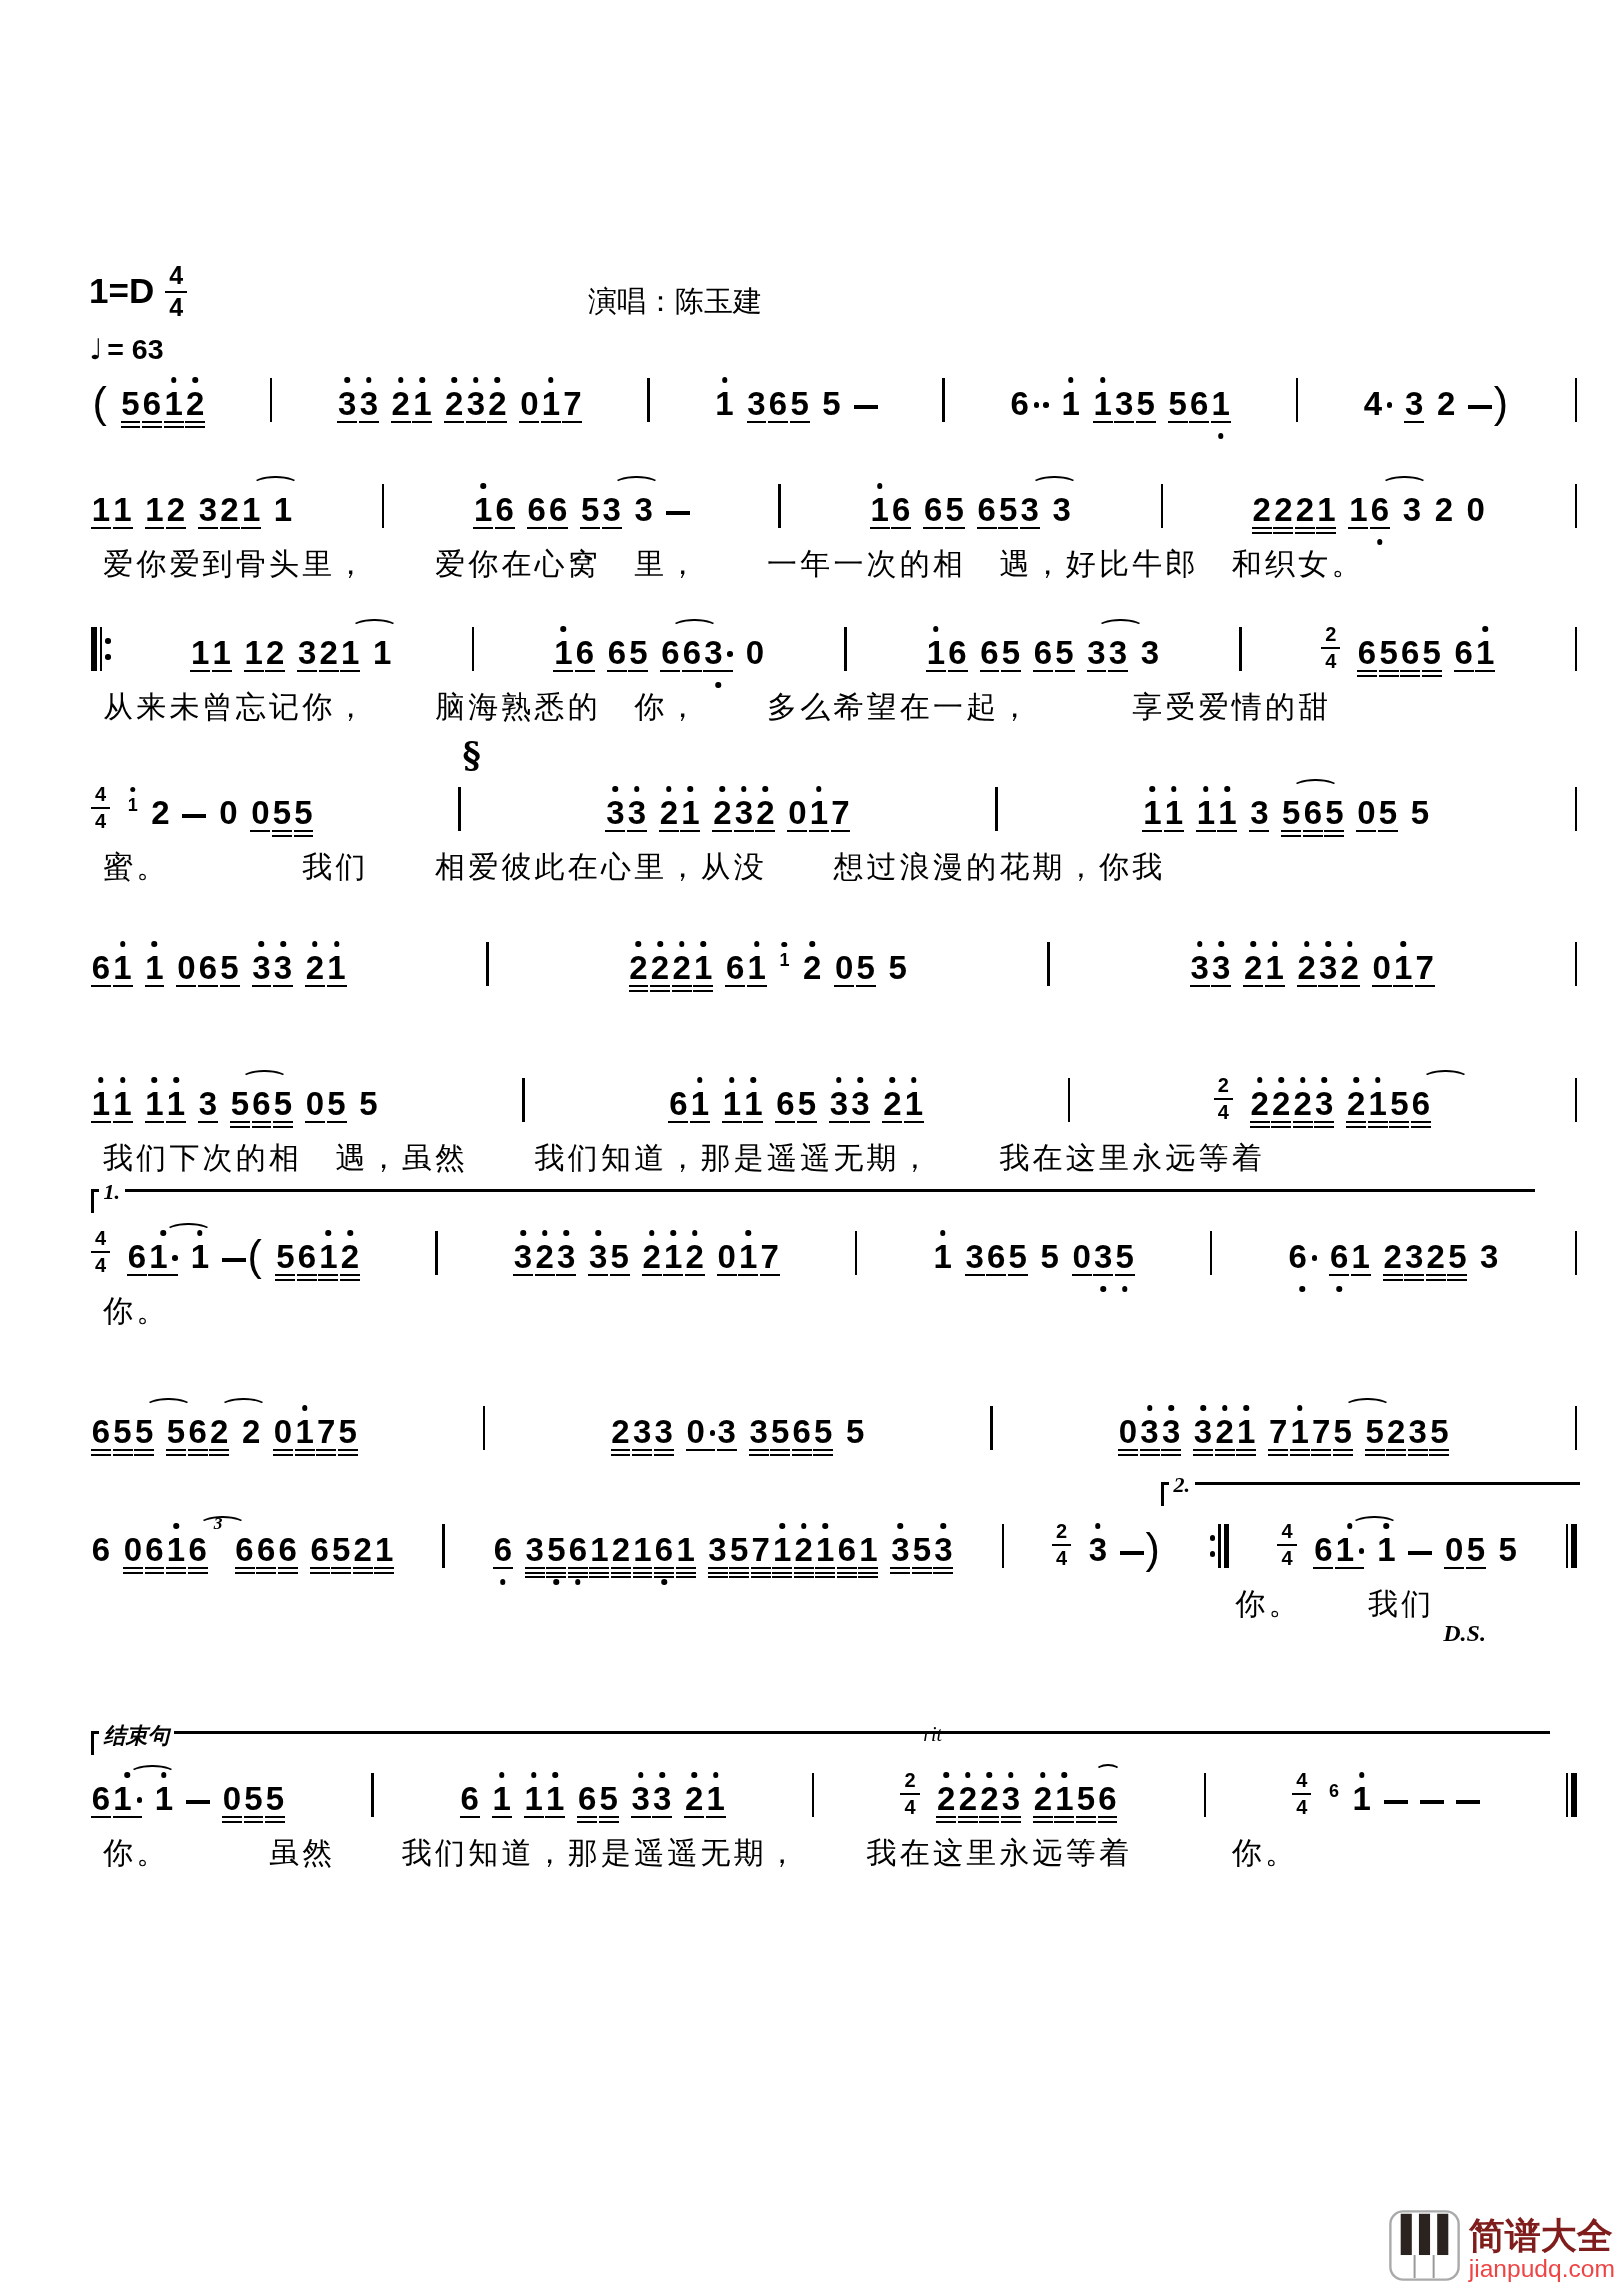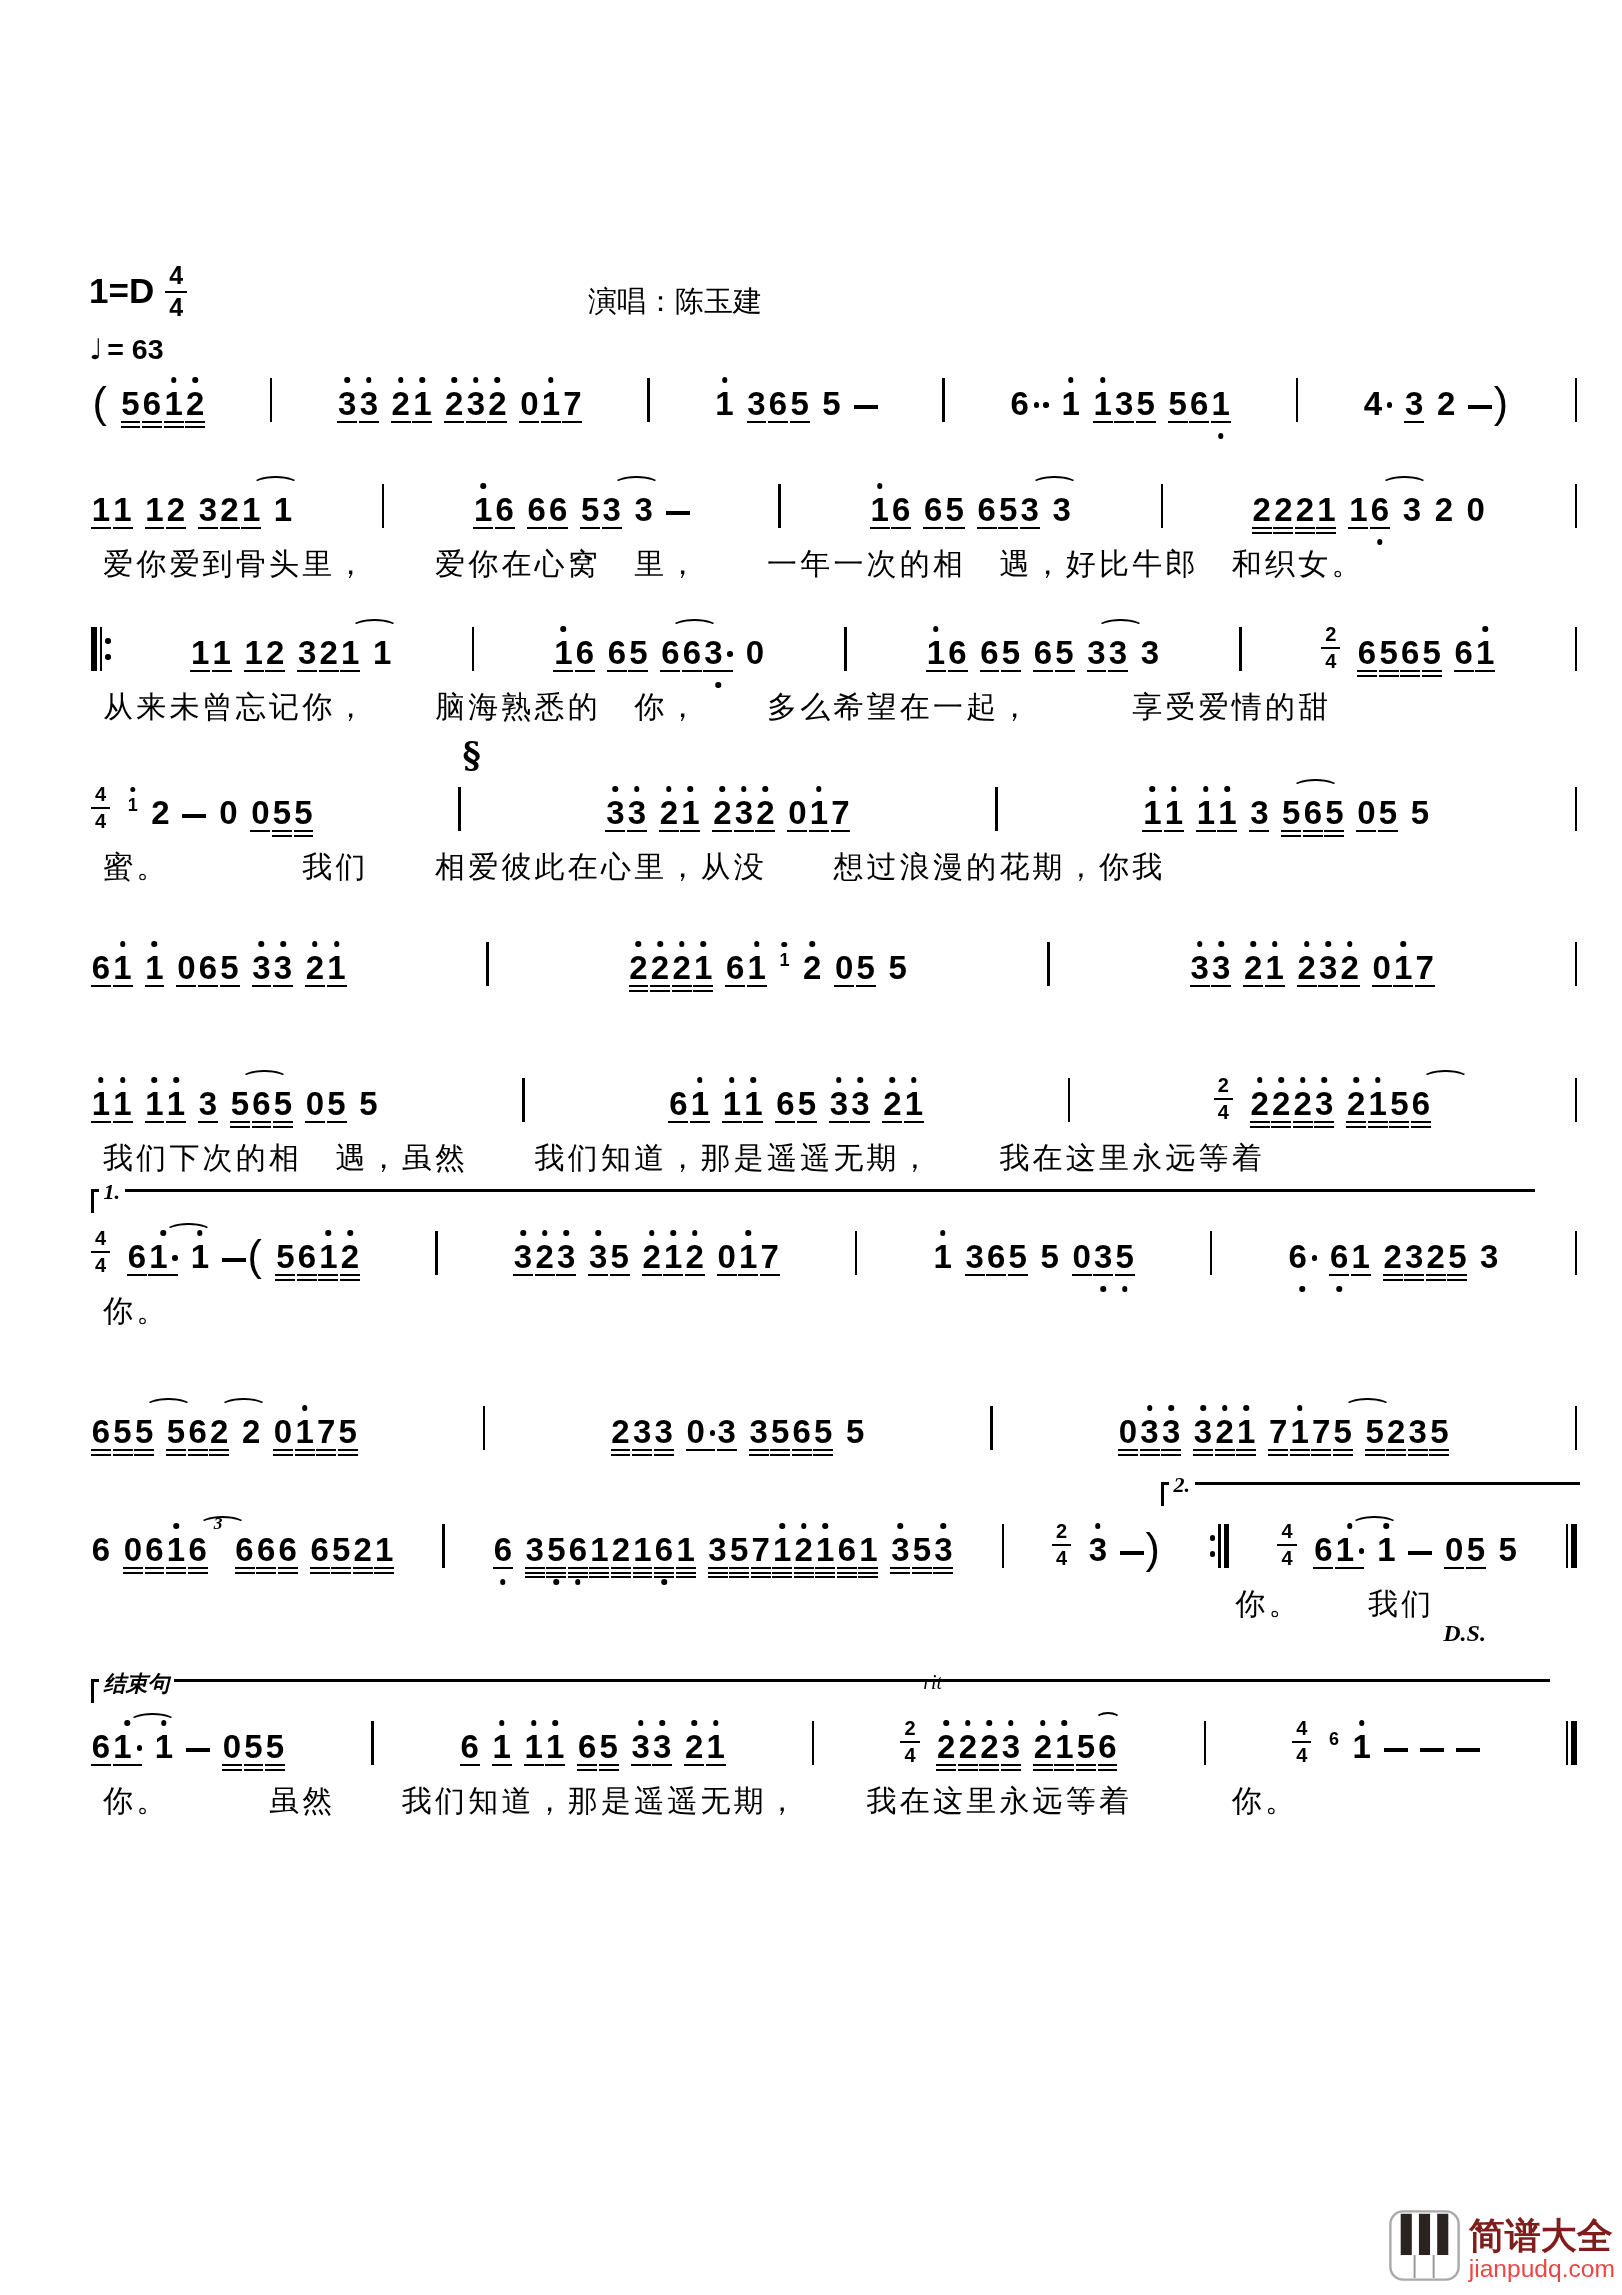--- a/index.html
+++ b/index.html
@@ -1651,21 +1651,21 @@
               <span class="digit">5</span>
             </span>
           </div>
           <div class="rgrp">
             <div class="thinbar"></div>
             <div class="thickbar"></div>
           </div>
         </div>
         <div class="lyrics" style="left: 77%;">你。　　我们</div>
       </div>
-      <div class="system" style="top: 1714px;">
+      <div class="system" style="top: 1766px;">
         <div class="notes-row">
           <div class="volta" style="left: 0%; width: 98%;">
             <span>结束句</span>
           </div>
           <div class="ann-text" style="left: 56%;">rit</div>
           <div class="grp">
             <span class="note">
               <span class="digit">6</span>
               <div class="l1"></div>
             </span>

